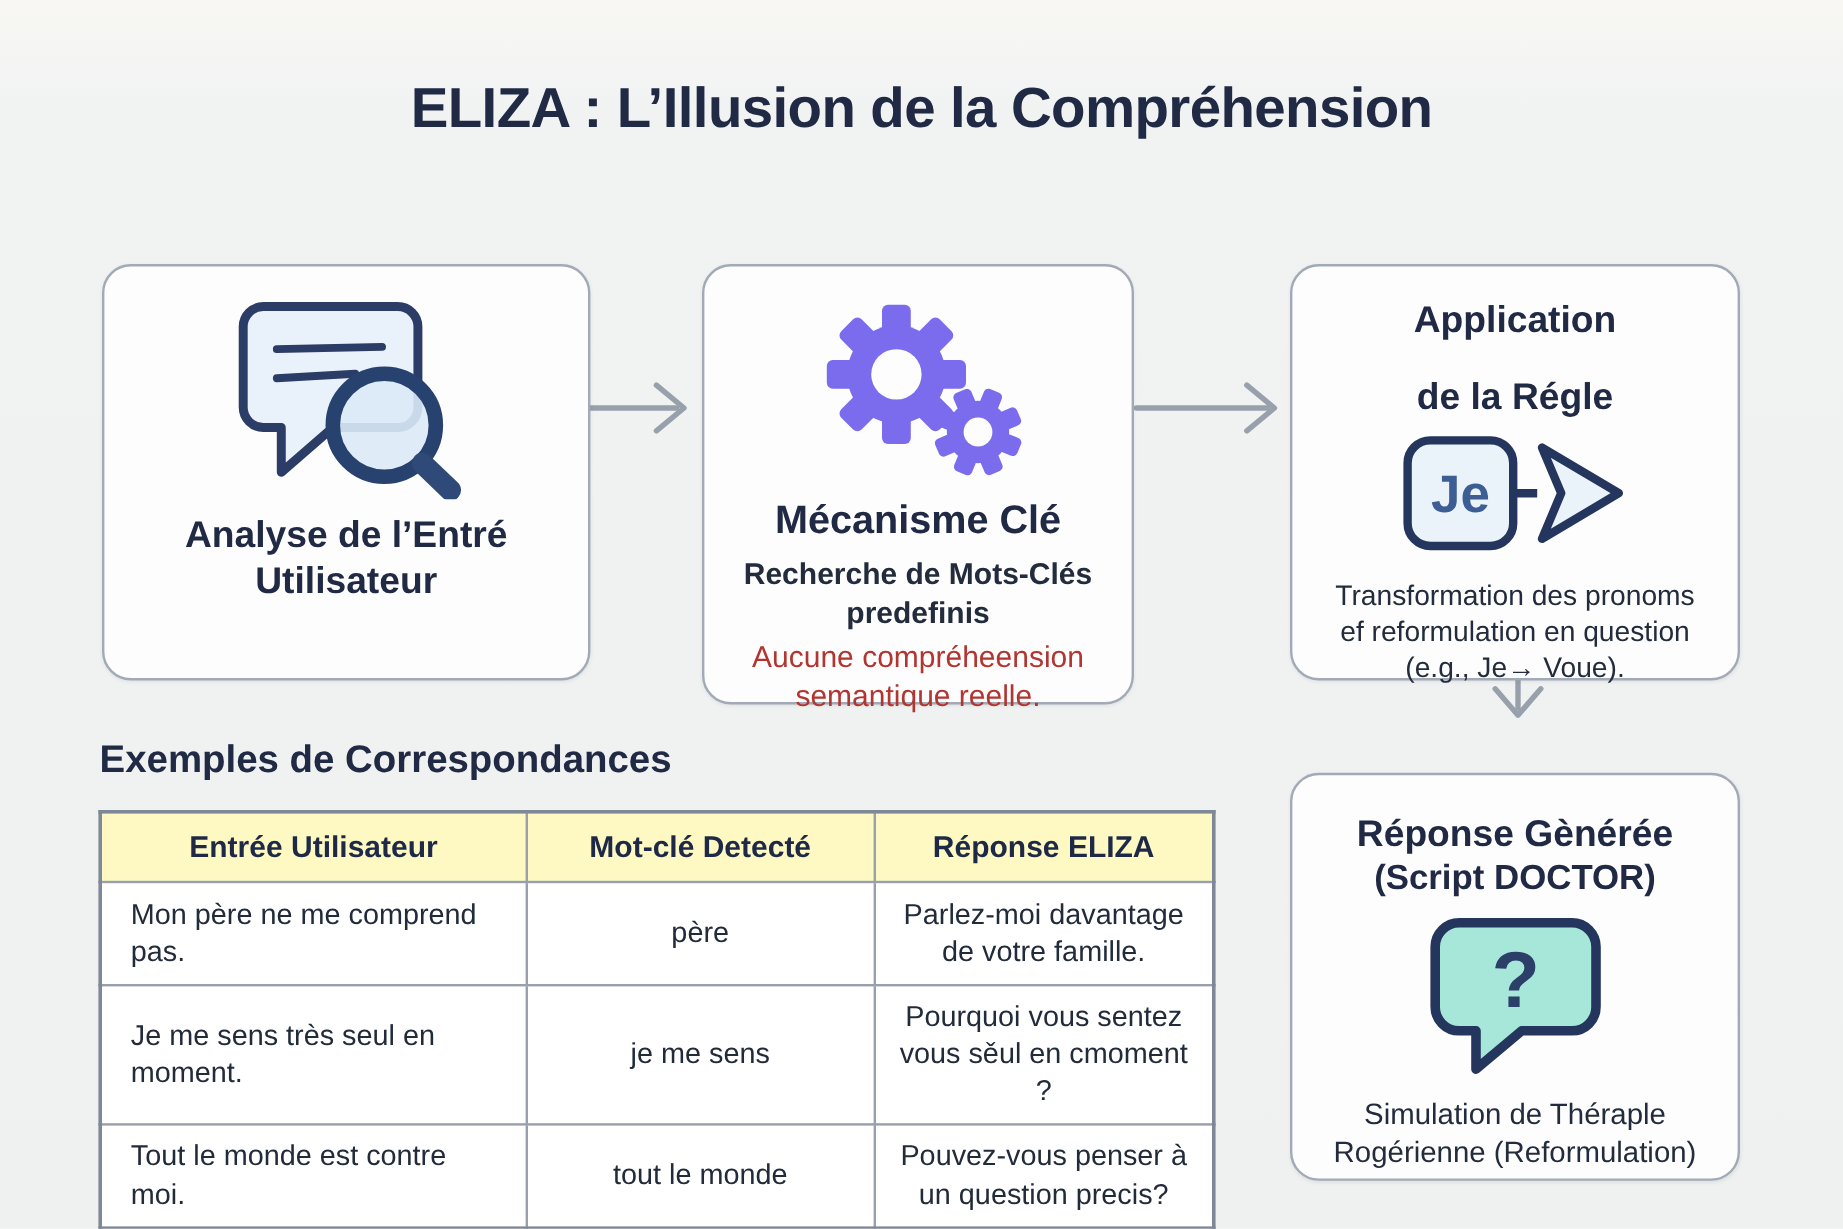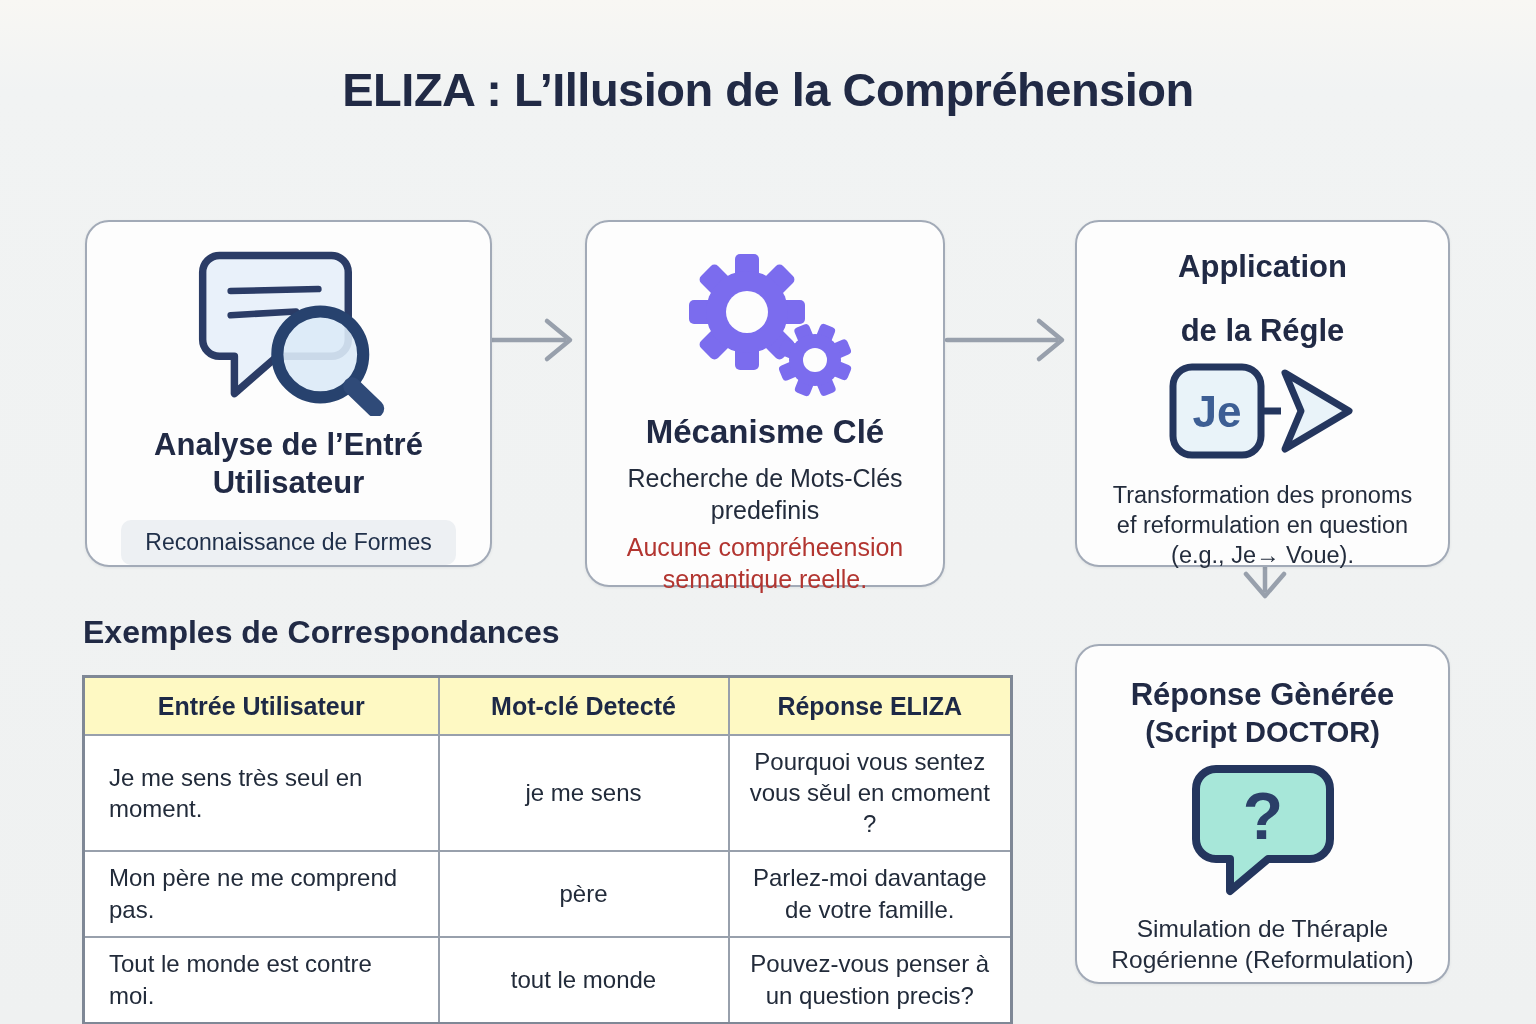--- a/index.html
+++ b/index.html
@@ -31,21 +31,21 @@
   #card1 .icon-wrap { margin-top:26px; }
   #card1 .card-title { margin-top:6px; width:320px; }
   .badge {
     margin-top:18px; background:#edf0f3; border-radius:10px;
     padding:9px 24px; font-size:23px; color:#20304a; white-space:nowrap;
   }
 
   #card2 .icon-wrap { margin-top:26px; }
   #card2 .card-title { font-size:33px; margin-top:10px; }
   .card-body { font-size:25px; color:#232c3c; text-align:center; line-height:1.28; }
-  #card2 .card-body { margin-top:10px; width:330px; }
+  #card2 .card-body { margin-top:10px; width:330px;font-weight:bold; }
   .warning-text { margin-top:5px; font-size:25px; color:#b23530; text-align:center; line-height:1.28; width:330px; }
 
   #card3 .card-title { margin-top:26px; }
   #card3 .icon-wrap { margin-top:12px; }
   #card3 .card-body { margin-top:14px; width:322px; font-size:23.5px; }
 
   #card4 .card-title { margin-top:30px; }
   .card-subtitle { font-size:29px; font-weight:bold; color:#212a45; margin-top:2px; text-align:center; }
   #card4 .icon-wrap { margin-top:14px; }
   #card4 .card-body { margin-top:12px; width:322px; font-size:24.5px; }
@@ -101,21 +101,20 @@
     <div class="icon-wrap">
       <svg width="210" height="168" viewBox="0 0 225 180">
         <path d="M38 8 H158 A18 18 0 0 1 176 26 V98 A18 18 0 0 1 158 116 H100 L54 156 V116 H38 A18 18 0 0 1 20 98 V26 A18 18 0 0 1 38 8 Z" fill="#e9f1fa" stroke="#2b3c66" stroke-width="8" stroke-linejoin="round"></path>
         <path d="M50 46 L144 44" stroke="#2b3c66" stroke-width="7" stroke-linecap="round"></path>
         <path d="M50 72 L120 68" stroke="#2b3c66" stroke-width="7" stroke-linecap="round"></path>
         <circle cx="146" cy="114" r="46" fill="#dbeaf7" fill-opacity="0.9" stroke="#27426e" stroke-width="13"></circle>
         <path d="M180 148 L205 172" stroke="#2f4a78" stroke-width="19" stroke-linecap="round"></path>
       </svg>
     </div>
     <div class="card-title">Analyse de l’Entré Utilisateur</div>
-    <div class="badge">Reconnaissance de Formes</div>
   </div>
 
   <div class="card" id="card2">
     <div class="icon-wrap">
       <svg width="180" height="150" viewBox="0 0 180 150">
         <g fill="#7b6cee">
           <g transform="translate(72,64)">
             <g>
               <rect x="-12" y="-58" width="24" height="28" rx="5"></rect>
               <rect x="-12" y="-58" width="24" height="28" rx="5" transform="rotate(45)"></rect>
@@ -187,30 +186,30 @@
       </colgroup>
     <thead>
       <tr>
         <th>Entrée Utilisateur</th>
         <th>Mot-clé Detecté</th>
         <th>Réponse ELIZA</th>
       </tr>
     </thead>
     <tbody>
       <tr>
+        <td class="c-left">Mon père ne me comprend pas.</td>
+        <td class="c-mid">père</td>
+        <td class="c-right">Parlez-moi davantage de votre famille.</td>
+      </tr>
+      <tr>
         <td class="c-left">Je me sens très seul en moment.</td>
         <td class="c-mid">je me sens</td>
         <td class="c-right">Pourquoi vous sentez vous sěul en cmoment ?</td>
       </tr>
       <tr>
-        <td class="c-left">Mon père ne me comprend pas.</td>
-        <td class="c-mid">père</td>
-        <td class="c-right">Parlez-moi davantage de votre famille.</td>
-      </tr>
-      <tr>
         <td class="c-left">Tout le monde est contre moi.</td>
         <td class="c-mid">tout le monde</td>
         <td class="c-right">Pouvez-vous penser à un question precis?</td>
       </tr>
     </tbody>
   </table>
 
 </div>
 
 </body></html>

